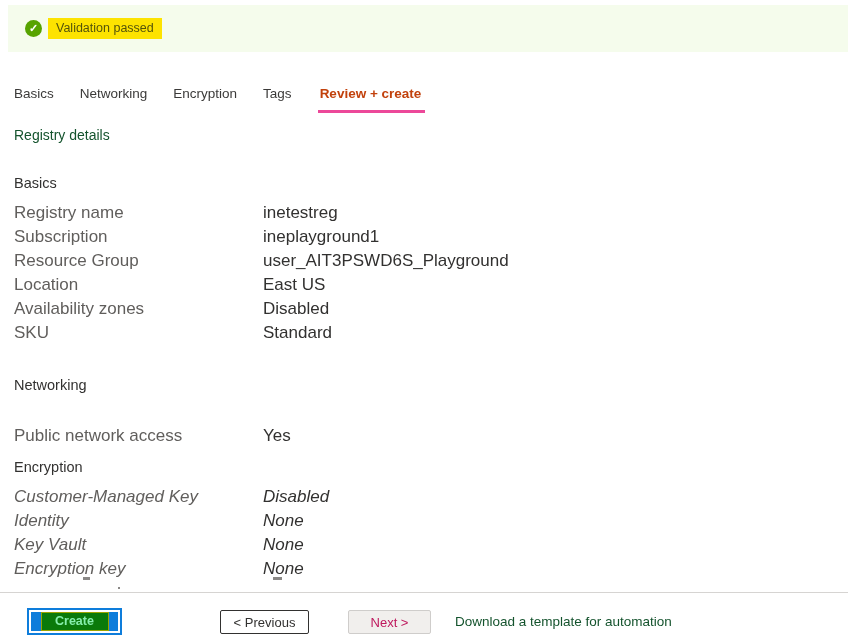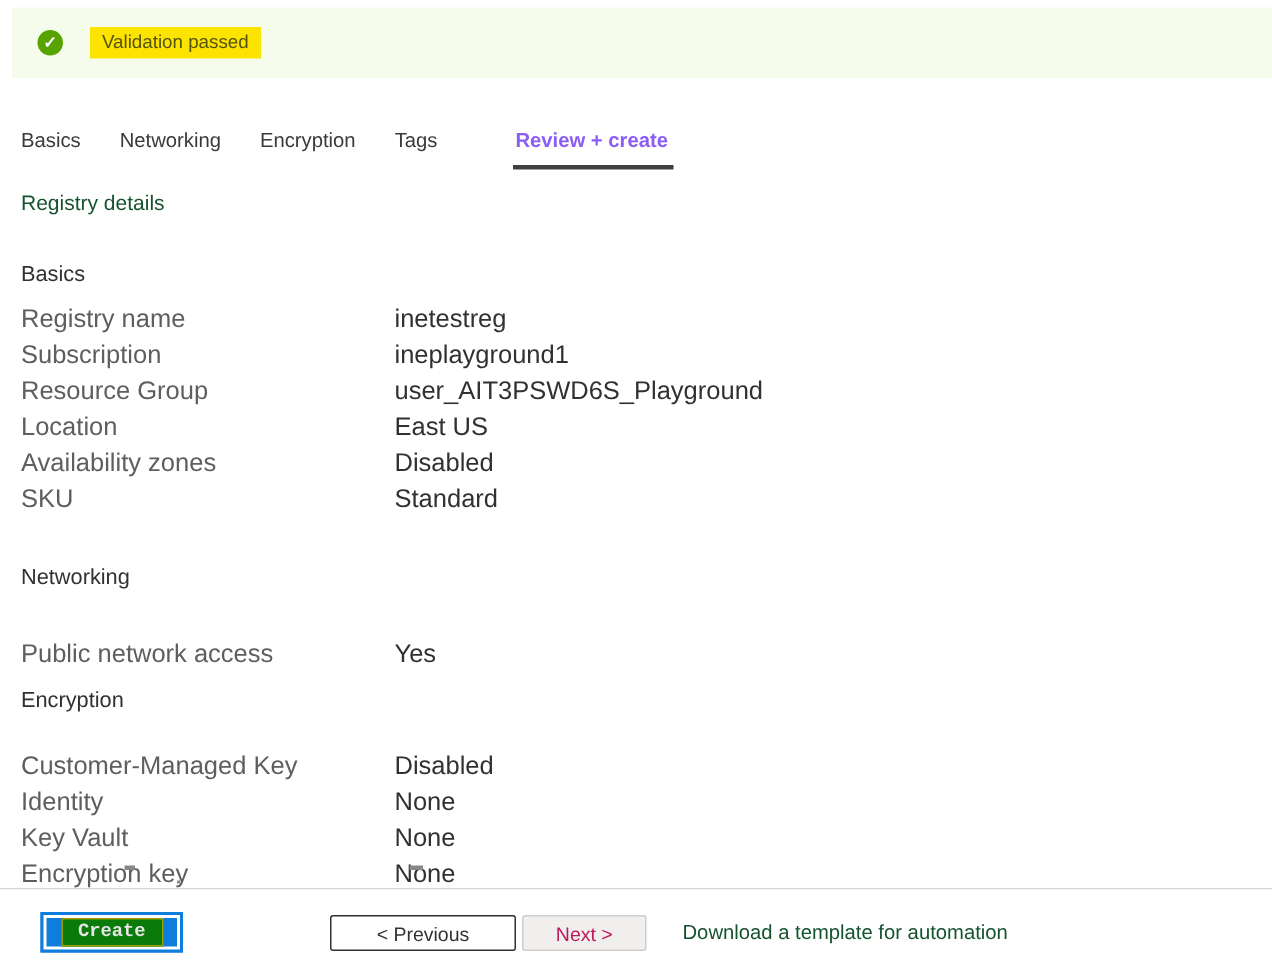--- a/index.html
+++ b/index.html
@@ -20,21 +20,21 @@
     padding-left:17px;
   }
   .check-circle {
     width:17px; height:17px; border-radius:50%;
     background:#57a300;
     color:#ffffff; font-size:11px; font-weight:bold;
     display:flex; align-items:center; justify-content:center;
     flex:0 0 auto;
   }
   .banner-chip {
-    margin-left:18px;
+    margin-left:6px;
     background:#fde300;
     color:#54540a;
     font-size:12.5px;
     padding:4px 8px 5px 8px;
     line-height:1;
   }
 
   
   .tabs {
     position:absolute; left:14px; top:86px;
@@ -43,23 +43,23 @@
   .tab {
     font-size:13.5px;
     color:#3b3a39;
     margin-right:26px;
     padding-bottom:9px;
     cursor:pointer;
     white-space:nowrap;
   }
   .tab.active {
     font-weight:bold;
-    color:#8b5cf6;
-    border-bottom:3px solid #404040;
-    padding-left:2px; padding-right:4px;margin-left:24px;
+    color:#c2410c;
+    border-bottom:3px solid #ec4899;
+    padding-left:2px; padding-right:4px;
   }
 
   
   .subtitle {
     position:absolute; left:14px; top:127px;
     font-size:14px; color:#14532d;
   }
   .section-title {
     position:absolute; left:14px;
     font-size:14.5px; color:#323130;
@@ -90,35 +90,34 @@
   }
   .create-ring {
     position:absolute; left:0; top:0; right:0; bottom:0;
     border:2px solid #ffffff;
   }
   .create-btn {
     position:relative; z-index:1;
     width:68px; height:19px;
     background:#0a7a0a;
     border:1px solid #9aa400;
-    color:#e5e5e5;
+    color:#86efac;
     font-size:12.5px; font-weight:bold;
     display:flex; align-items:center; justify-content:center;
     line-height:1;
-    font-family:Liberation Mono, monospace;
   }
   .btn {
     position:absolute; top:610px; height:24px;
     font-size:13px;
     display:flex; align-items:center; justify-content:center;
     border-radius:2px;
     cursor:pointer;
   }
   .btn-previous {
-    left:220px; width:124px;
+    left:220px; width:89px;
     background:#ffffff;
     border:1px solid #323130;
     color:#323130;
   }
   .btn-next {
     left:348px; width:83px;
     background:#f1efed;
     border:1px solid #cfcdcb;
     color:#be185d;
     cursor:default;
@@ -179,21 +178,21 @@
 
 <div class="section-title" style="top:377px;">Networking</div>
 <div class="rows" style="top:424px;">
   <div class="row">
     <span class="lbl">Public network access</span>
     <span class="val">Yes</span>
   </div>
 </div>
 
 <div class="section-title" style="top:459px;">Encryption</div>
-<div class="rows" style="top:499px;">
+<div class="rows" style="top:485px;font-style:italic;">
   <div class="row">
     <span class="lbl">Customer-Managed Key</span>
     <span class="val">Disabled</span>
   </div>
   <div class="row">
     <span class="lbl">Identity</span>
     <span class="val">None</span>
   </div>
   <div class="row">
     <span class="lbl">Key Vault</span>

